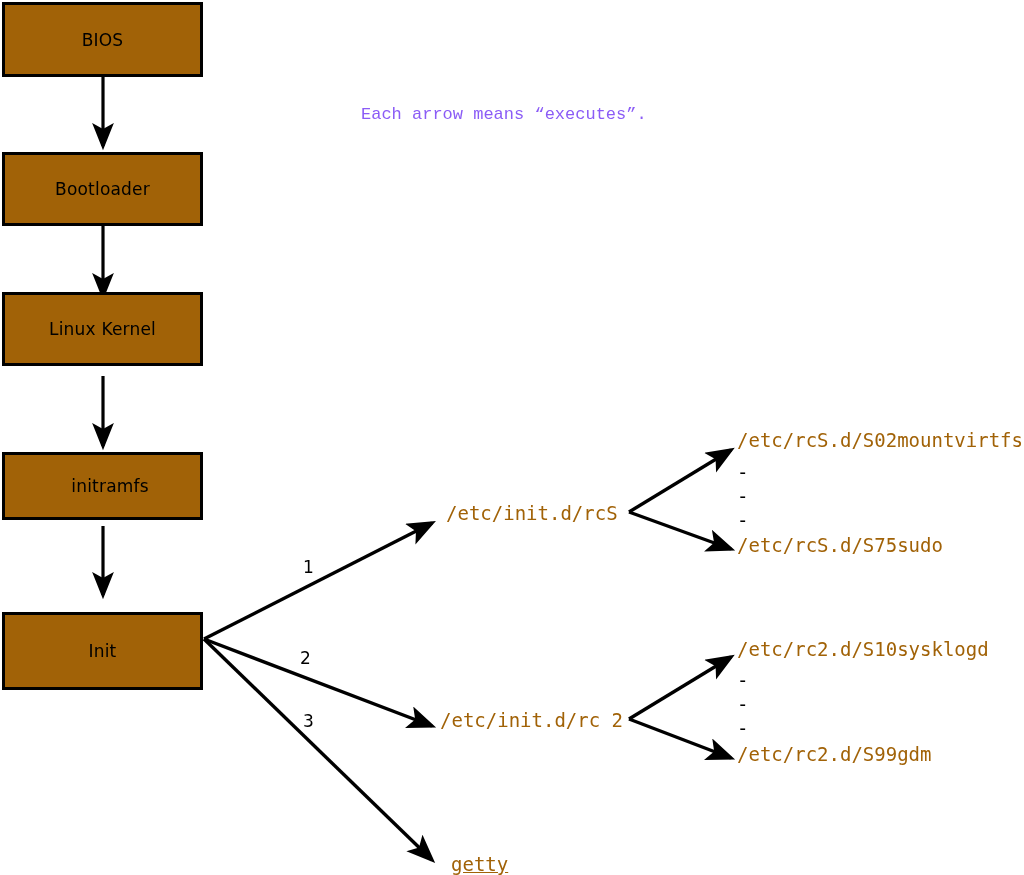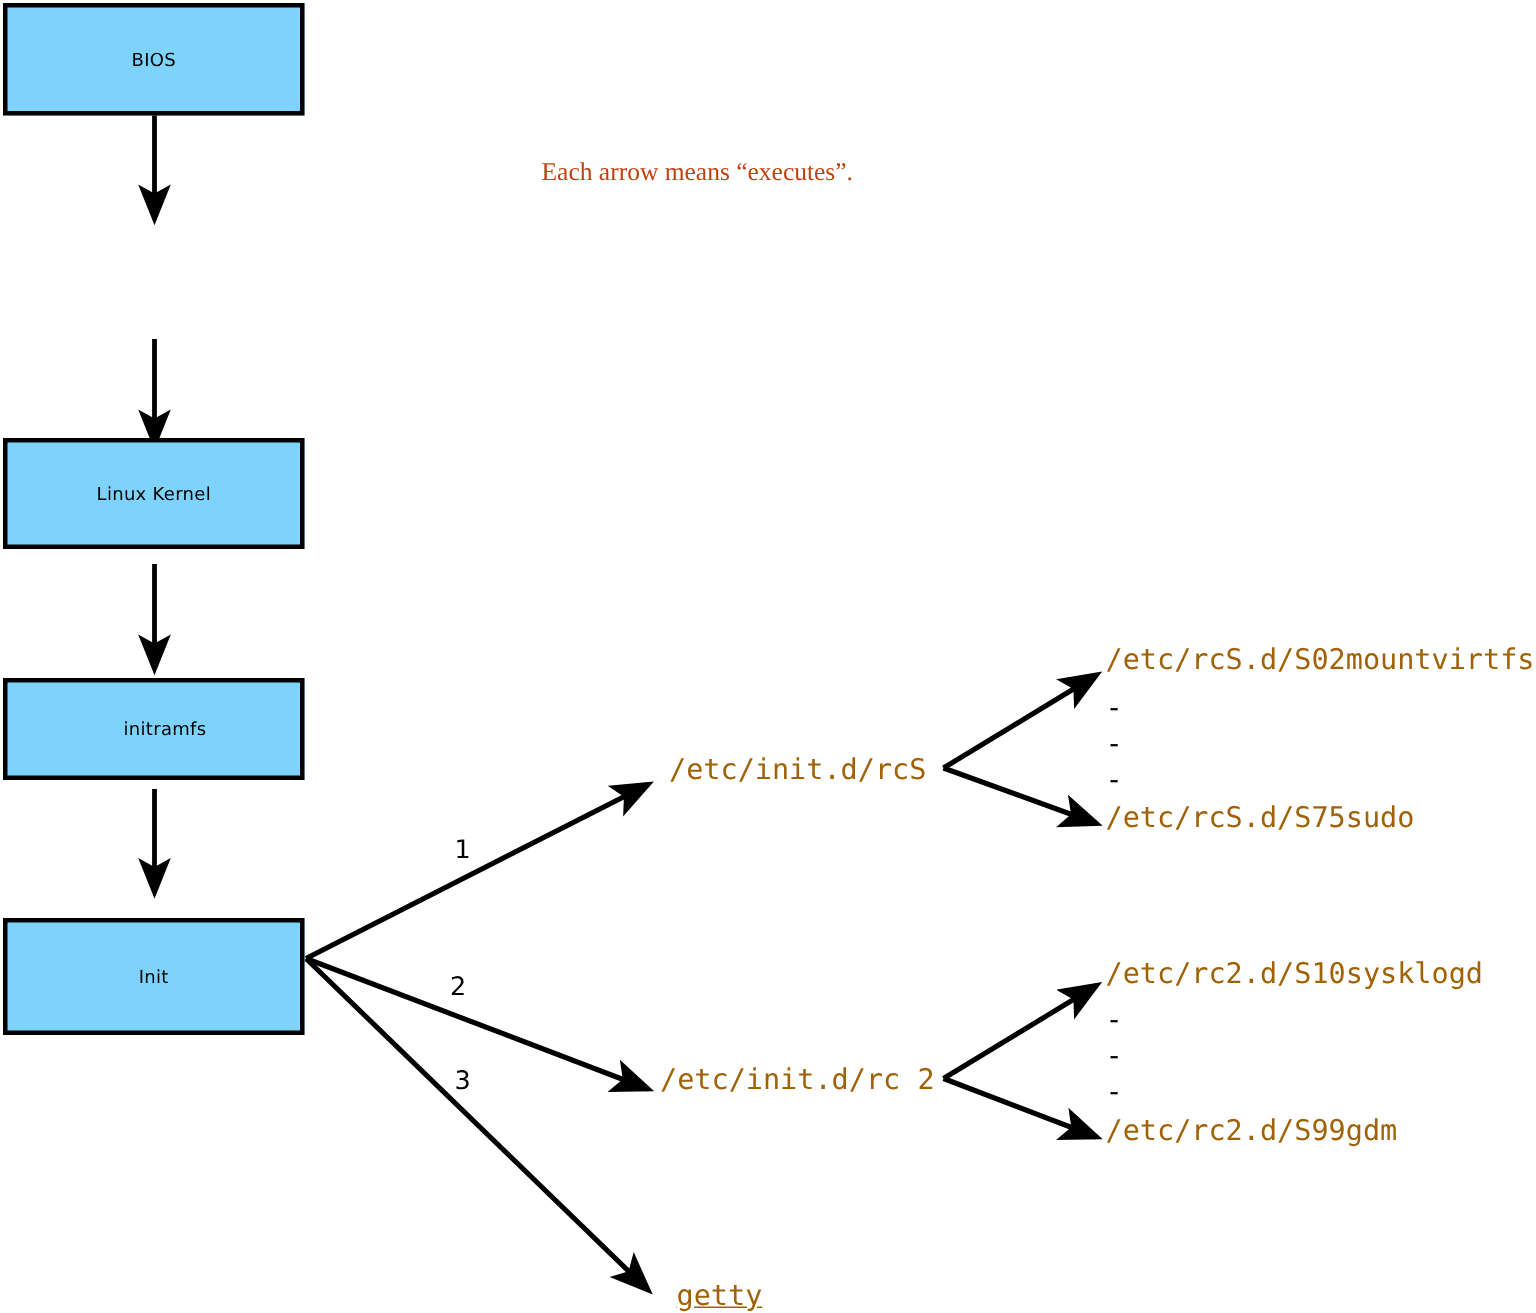--- a/index.html
+++ b/index.html
@@ -21,34 +21,34 @@
     left: 0;
     top: 0;
     width: 1024px;
     height: 875px;
     pointer-events: none;
   }
   .node-box {
     position: absolute;
     box-sizing: border-box;
     border: 3px solid #000000;
-    background: #7dd3fc;
+    background: #a16207;
     display: flex;
     align-items: center;
     justify-content: center;
     font-family: "DejaVu Sans", sans-serif;
-    font-size: 12px;
+    font-size: 17px;
     color: #000000;
     letter-spacing: 0.2px;
   }
   .caption-text {
     position: absolute;
-    font-family: Liberation Serif, serif;
+    font-family: Liberation Mono, monospace;
     font-size: 17px;
-    color: #c2410c;
+    color: #8b5cf6;
     white-space: nowrap;
   }
   .mono-label {
     position: absolute;
     font-family: "DejaVu Sans Mono", monospace;
     font-size: 19px;
     color: #a16207;
     white-space: nowrap;
     line-height: 1;
   }
@@ -93,20 +93,23 @@
     <line x1="629" y1="512" x2="731" y2="549" stroke="#000000" stroke-width="3.4" marker-end="url(#ah)"></line>
 
     <line x1="629" y1="719" x2="731" y2="657" stroke="#000000" stroke-width="3.4" marker-end="url(#ah)"></line>
     <line x1="629" y1="719" x2="731" y2="758" stroke="#000000" stroke-width="3.4" marker-end="url(#ah)"></line>
   </svg>
 
   <div class="node-box" style="left:2px;  top:2px;   width:201px; height:75px;">
     <span>BIOS</span>
   </div>
 
+  <div class="node-box" style="left:2px;  top:152px; width:201px; height:74px;">
+    <span>Bootloader</span>
+  </div>
 
   <div class="node-box" style="left:2px;  top:292px; width:201px; height:74px;">
     <span>Linux Kernel</span>
   </div>
 
   <div class="node-box" style="left:2px;  top:452px; width:201px; height:68px;padding-left:15px;">
     <span>initramfs</span>
   </div>
 
   <div class="node-box" style="left:2px;  top:600px; width:201px; height:78px;margin-top:12px;">

